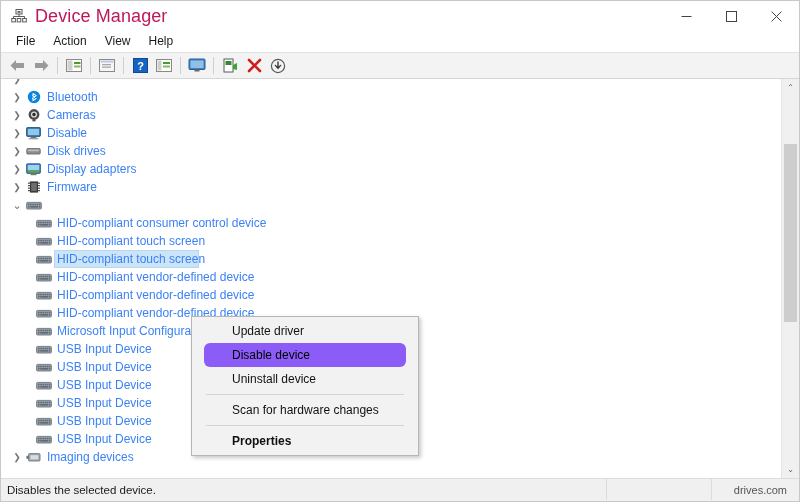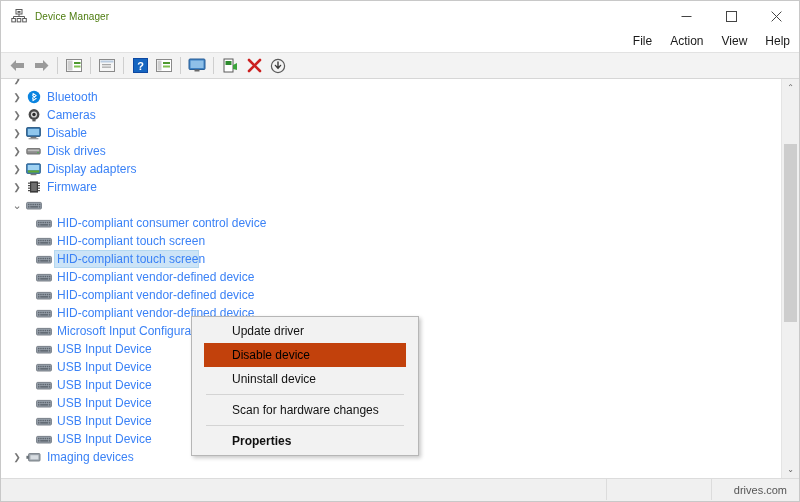--- a/index.html
+++ b/index.html
@@ -43,22 +43,22 @@
     display: flex;
     align-items: center;
     padding-left: 10px;
     gap: 8px;
   }
   .app-icon {
     width: 16px; height: 16px;
     position: relative;
   }
   .title-text {
-    font-size: 10px;
-    color: #4d7c0f;
+    font-size: 18px;
+    color: #be185d;
     letter-spacing: 0.1px;
   }
   .titlebar-buttons {
     position: absolute;
     right: 0; top: 0;
     height: 30px;
     display: flex;
   }
   .tb-btn {
     width: 45px;
@@ -73,21 +73,20 @@
 
   
   .menubar {
     height: 21px;
     min-height: 21px;
     background: #ffffff;
     display: flex;
     align-items: center;
     padding-left: 6px;
     border-bottom: none;
-    justify-content: flex-end;
   }
   .menu-item {
     padding: 2px 9px;
     font-size: 12px;
     color: #1a1a1a;
     cursor: default;
     line-height: 15px;
   }
 
   
@@ -264,22 +263,23 @@
   .ctx-item {
     height: 24px;
     display: flex;
     align-items: center;
     padding-left: 28px;
     font-size: 12px;
     color: #111111;
     cursor: default;
   }
   .ctx-item.hl {
-    background: #c2410c;
+    background: #8b5cf6;
     color: #000000;
+    border-radius: 6px;
   }
   .ctx-item.bold { font-weight: bold; }
   .ctx-sep {
     height: 1px;
     background: #d4d4d4;
     margin: 3px 2px 3px 2px;
   }
   svg { display: block; }
 </style>
 </head>
@@ -808,18 +808,19 @@
     <div class="vscroll">
       <div class="vs-arrow">⌃</div>
       <div class="vs-track">
         <div class="vs-thumb"></div>
       </div>
       <div class="vs-arrow">⌄</div>
     </div>
   </div>
 
   <div class="statusbar">
+    <span class="status-text">Disables the selected device.</span>
     <span class="status-sep" style="left:605px;"></span>
     <span class="status-sep" style="left:710px;"></span>
     <span class="watermark">drives.com</span>
   </div>
 
 </div>
 
 </body></html>

